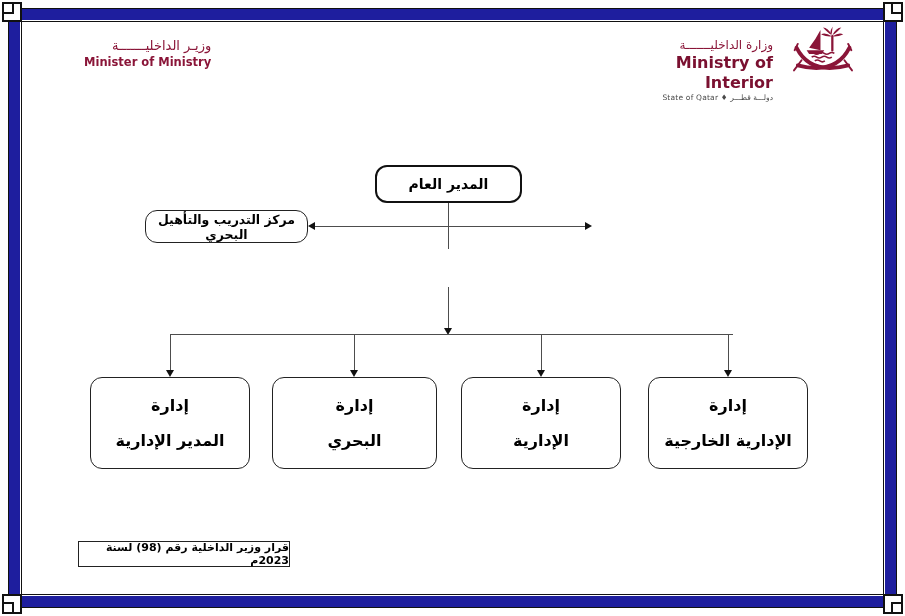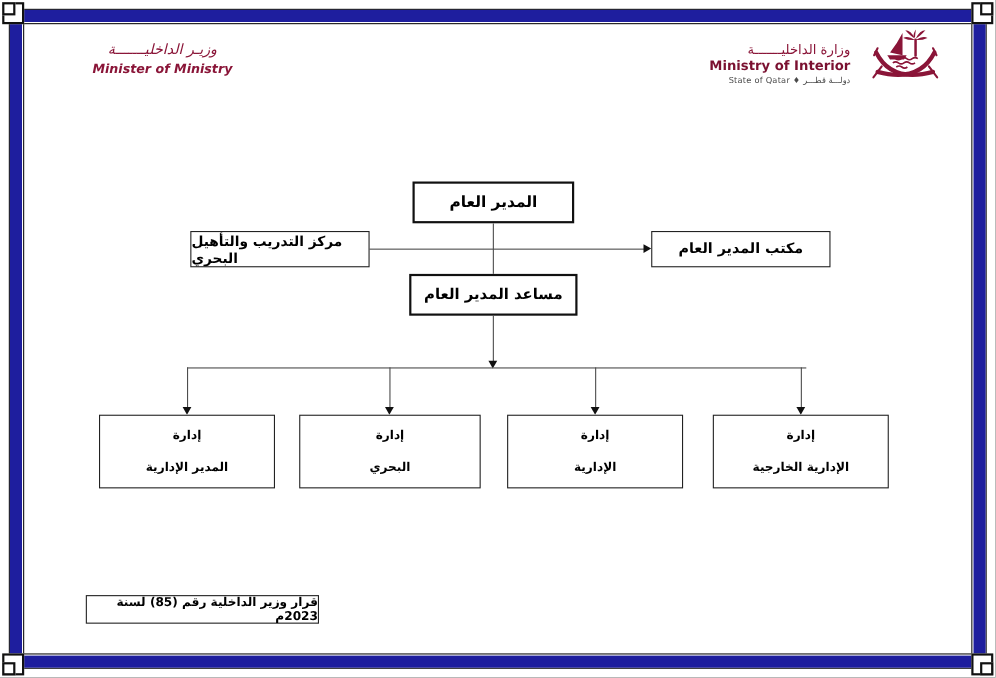--- a/index.html
+++ b/index.html
@@ -13,47 +13,47 @@
   .frame-band{position:absolute;inset:9px;border:11px solid #1e1e9e;pointer-events:none;}
   .frame-inner{position:absolute;inset:21px;border:1px solid #111;pointer-events:none;}
   .corner{position:absolute;width:16px;height:16px;background:#fff;border:2px solid #111;z-index:5;}
   .corner::after{content:"";position:absolute;width:8px;height:8px;border:2px solid #111;background:#fff;}
   .corner.tl{top:2px;left:2px;}   .corner.tl::after{top:-2px;left:-2px;}
   .corner.tr{top:2px;right:2px;}  .corner.tr::after{top:-2px;right:-2px;}
   .corner.bl{bottom:2px;left:2px;} .corner.bl::after{bottom:-2px;left:-2px;}
   .corner.br{bottom:2px;right:2px;}.corner.br::after{bottom:-2px;right:-2px;}
 
   
-  .logo-left{position:absolute;left:84px;top:38px;color:#8A1538;text-align:center;font-style:italic;}
+  .logo-left{position:absolute;left:84px;top:38px;color:#8A1538;}
   .logo-left .ar{font-size:13px;font-weight:500;direction:rtl;line-height:1.3;}
   .logo-left .en{font-size:11.5px;font-weight:700;line-height:1.3;}
   .logo-right-text{position:absolute;right:132px;top:38px;color:#8A1538;text-align:right;width:130px;}
   .logo-right-text .ar{font-size:12px;font-weight:500;direction:rtl;line-height:1.25;}
-  .logo-right-text .en{font-size:12px;font-weight:700;line-height:1.25;color:#7a1030;}
+  .logo-right-text .en{font-size:16px;font-weight:700;line-height:1.25;color:#7a1030;}
   .logo-right-text .tag{font-size:7.5px;font-weight:400;color:#4a4a4a;direction:ltr;letter-spacing:.2px;}
   .emblem{position:absolute;right:50px;top:25px;}
 
   
   .title{
     position:absolute;top:92px;left:0;width:100%;text-align:center;
     font-size:16.5px;font-weight:700;color:#000;direction:rtl;
     text-decoration:underline;text-underline-offset:5px;text-decoration-thickness:1.2px;
   }
 
   
   .obox{
     position:absolute;background:#fff;display:flex;align-items:center;justify-content:center;
-    text-align:left;font-weight:700;color:#000;direction:rtl;box-sizing:border-box;
+    text-align:center;font-weight:700;color:#000;direction:rtl;box-sizing:border-box;border-radius:12px;
   }
   .b-director {left:375px;top:165px;width:147px;height:38px;border:2px solid #111;font-size:14px;}
-  .b-training {left:145px;top:210px;width:163px;height:33px;border:1px solid #222;font-size:12.5px;margin-left:28px;}
+  .b-training {left:145px;top:210px;width:163px;height:33px;border:1px solid #222;font-size:12.5px;}
   .b-office   {left:592px;top:210px;width:163px;height:33px;border:1px solid #222;font-size:13px;}
   .b-assistant{left:372px;top:249px;width:153px;height:38px;border:2px solid #111;font-size:13.5px;}
   .b-dept{
-    top:377px;height:67px;border:1.5px solid #222;font-size:11px;
+    top:377px;height:92px;border:1.5px solid #222;font-size:16px;
     flex-direction:column;gap:17px;justify-content:center;
   }
   .b-dept .l1,.b-dept .l2{line-height:1.1;}
   .b-dept.d0{left:90px;width:160px;}
   .b-dept.d1{left:272px;width:165px;}
   .b-dept.d2{left:461px;width:160px;}
   .b-dept.d3{left:648px;width:160px;}
 
   .decree{
     position:absolute;left:78px;top:541px;width:212px;height:26px;border:1.5px solid #222;
@@ -137,35 +137,33 @@
   <div class="arrow down" style="left:166px;top:370px;"></div>
   <div class="vline" style="left:354px;top:334px;height:37px;"></div>
   <div class="arrow down" style="left:350px;top:370px;"></div>
   <div class="vline" style="left:541px;top:334px;height:37px;"></div>
   <div class="arrow down" style="left:537px;top:370px;"></div>
   <div class="vline" style="left:728px;top:334px;height:37px;"></div>
   <div class="arrow down" style="left:724px;top:370px;"></div>
 
   <div class="obox b-director">المدير العام</div>
   <div class="obox b-training">مركز التدريب والتأهيل البحري</div>
-  <div class="obox b-office">مكتب المدير العام</div>
-  <div class="obox b-assistant">مساعد المدير العام</div>
 
   <div class="obox b-dept d0">
     <div class="l1">إدارة</div>
     <div class="l2">المدير الإدارية</div>
   </div>
   <div class="obox b-dept d1">
     <div class="l1">إدارة</div>
     <div class="l2">البحري</div>
   </div>
   <div class="obox b-dept d2">
     <div class="l1">إدارة</div>
     <div class="l2">الإدارية</div>
   </div>
   <div class="obox b-dept d3">
     <div class="l1">إدارة</div>
     <div class="l2">الإدارية الخارجية</div>
   </div>
 
-  <div class="decree">قرار وزير الداخلية رقم (85) لسنة 2023م</div>
+  <div class="decree">قرار وزير الداخلية رقم (98) لسنة 2023م</div>
 
 </div>
 
 </body></html>

